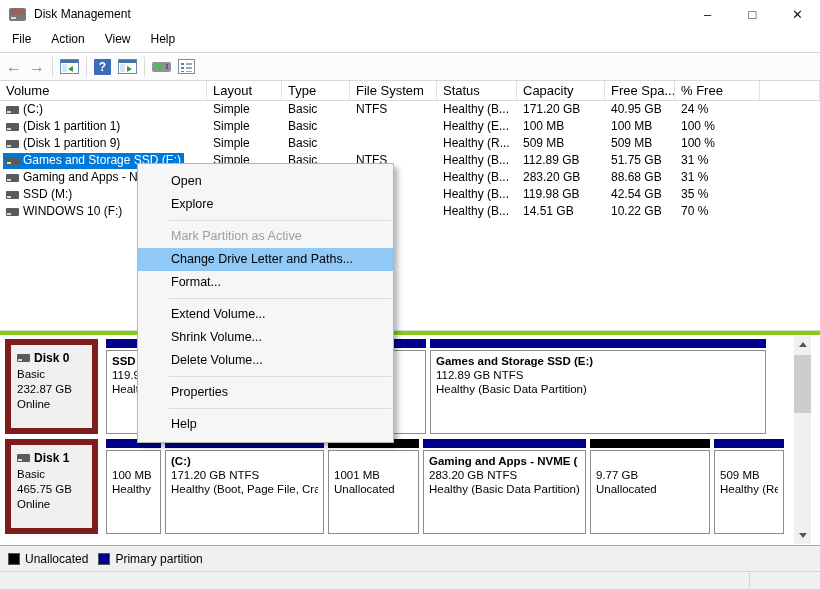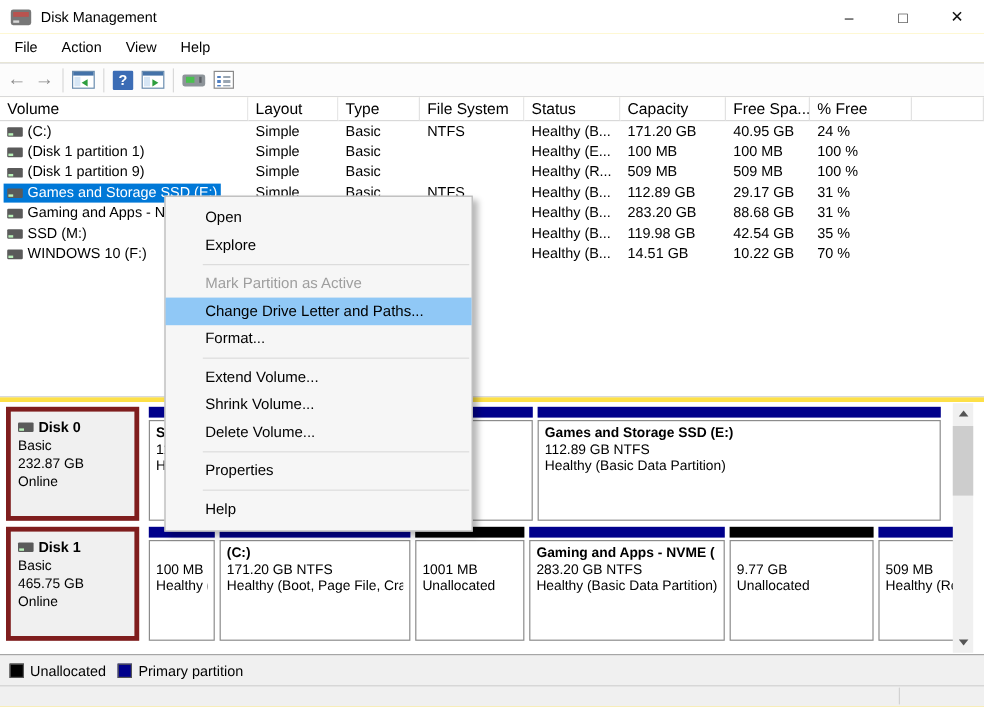--- a/index.html
+++ b/index.html
@@ -1,19 +1,19 @@
 <!DOCTYPE html>
 <html><head>
 <meta charset="utf-8">
 <style>
   * { box-sizing: border-box; margin: 0; padding: 0; }
   html,body { background:#fff; }
   .window {
     position: relative; width: 820px; height: 589px; overflow: hidden;
-    background: #fde047; font-family: "Liberation Sans", "DejaVu Sans", sans-serif;
+    background: #84cc16; font-family: "Liberation Sans", "DejaVu Sans", sans-serif;
     font-size: 12px; color: #000;
   }
   
   .titlebar { position:absolute; left:0; top:0; right:0; height:28px; background:#fff; display:flex; align-items:center; }
   .appicon { width:17px; height:13px; margin-left:9px; background:#777; border-radius:2px; position:relative; }
   .appicon::before { content:""; position:absolute; left:2px; top:2px; right:2px; height:4px; background:#b9534f; }
   .appicon::after { content:""; position:absolute; left:2px; bottom:2px; width:5px; height:2px; background:#d9d9d9; }
   .title { margin-left:8px; font-size:12px; }
   .wctrls { position:absolute; right:0; top:0; height:28px; display:flex; }
   .wctrls span { width:45px; height:28px; display:flex; align-items:center; justify-content:center; font-size:13px; color:#111; cursor:default; }
@@ -53,21 +53,21 @@
   .drv::after { content:""; position:absolute; left:1px; bottom:1px; width:4px; height:2px; background:#b9f0b9; }
   
   .ctxmenu { position:absolute; left:137px; top:163px; width:257px; background:#f6f6f6; border:1px solid #b5b5b5; box-shadow:4px 4px 5px rgba(0,0,0,0.28); z-index:50; padding:6px 0; }
   .mi { height:23px; line-height:23px; padding-left:33px; font-size:12.5px; white-space:nowrap; }
   .mi[data-state="highlighted"] { background:#90C8F6; }
   .mi[data-state="disabled"] { color:#9e9e9e; }
   .mi[data-type="separator"] { height:0; padding:0; margin:4px 2px 4px 31px; border-top:1px solid #dcdcdc; }
   
   .diskpane { position:absolute; left:0; top:335px; right:0; height:210px; background:#fff; }
   .diskrow { position:absolute; left:5px; display:flex; }
-  .disklabel { width:111px; height:95px; background:#f0f0f0; border:4px solid #7f1d1d; padding:6px 5px 0 6px; flex:0 0 auto; }
+  .disklabel { width:93px; height:95px; background:#f0f0f0; border:6px solid #7f1d1d; padding:6px 5px 0 6px; flex:0 0 auto; }
   .diskname { font-weight:bold; font-size:12px; display:flex; align-items:center; gap:4px; margin-bottom:2px; }
   .diskmeta { font-size:11.5px; line-height:15px; }
   .parts { display:flex; margin-left:8px; gap:4px; }
   .part { height:95px; flex:0 0 auto; }
   .pbar { height:9px; background:#00008B; }
   .part[data-kind="unallocated"] .pbar { background:#000; }
   .pbody { margin-top:2px; height:84px; border:1px solid #8c8c8c; background:#fff; padding:3px 5px; overflow:hidden; }
   .pt { font-weight:bold; font-size:11.5px; line-height:14px; height:14px; white-space:nowrap; overflow:hidden; }
   .pl { font-size:11.5px; line-height:14px; white-space:nowrap; overflow:hidden; }
   
@@ -207,21 +207,21 @@
           <span class="volwrap">
             <span class="drv"></span>
             <span>Games and Storage SSD (E:)</span>
           </span>
         </div>
         <div>Simple</div>
         <div>Basic</div>
         <div>NTFS</div>
         <div>Healthy (B...</div>
         <div>112.89 GB</div>
-        <div>29.17 GB</div>
+        <div>51.75 GB</div>
         <div>31 %</div>
         <div></div>
       </div>
 
       <div class="vgrid vrow" data-sel="false">
         <div class="volcell">
           <span class="volwrap">
             <span class="drv"></span>
             <span>Gaming and Apps - N</span>
           </span>

